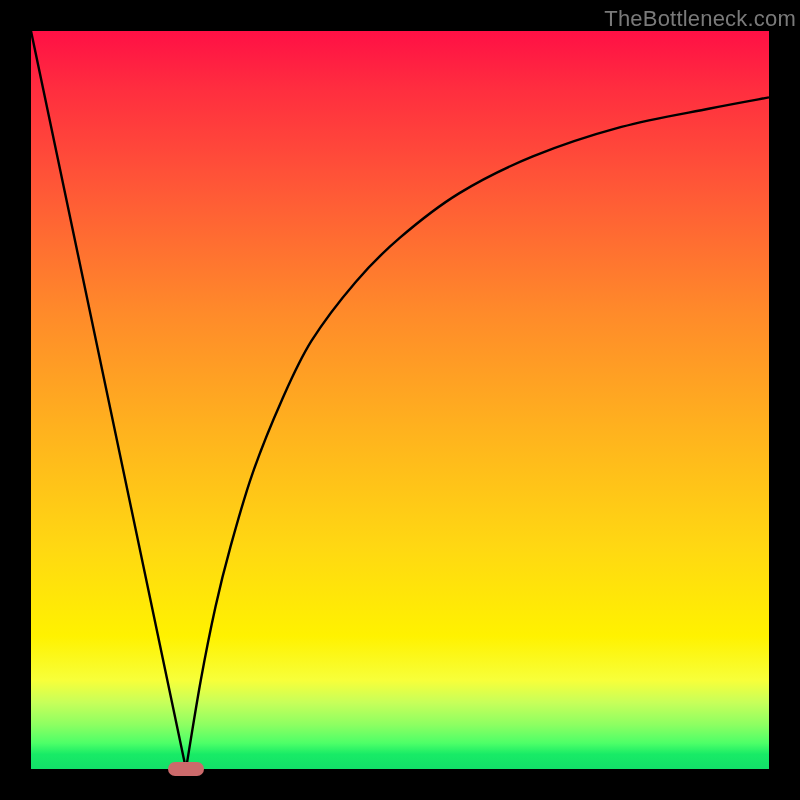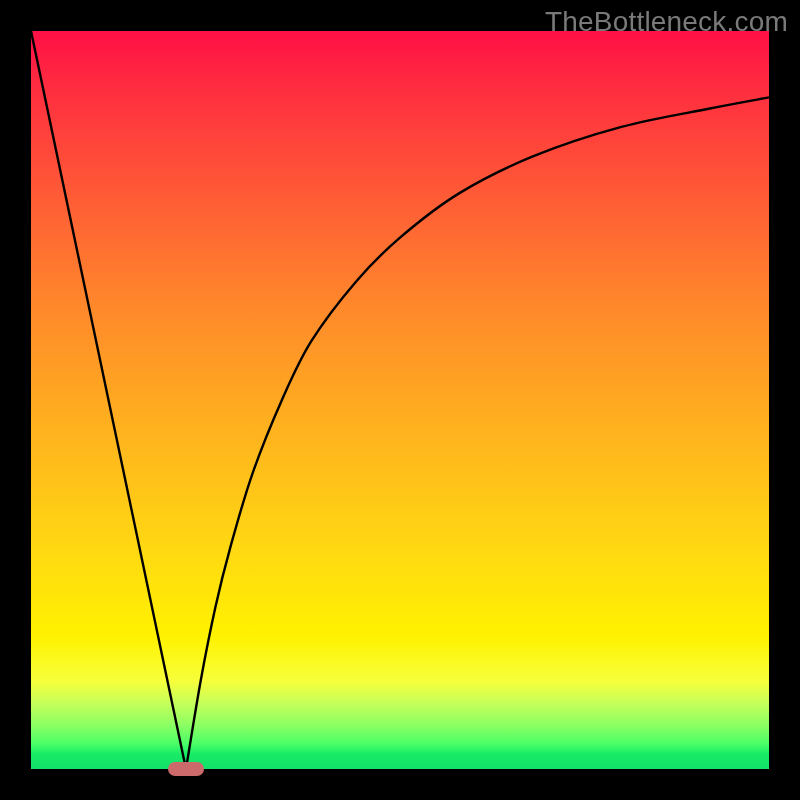--- a/index.html
+++ b/index.html
@@ -54,23 +54,23 @@
     position: absolute;
     width: 36px;
     height: 14px;
     border-radius: 7px;
     background: #cc6a6b;
     transform: translate(-50%, -50%);
   }
   .watermark {
     position: absolute;
     top: 6px;
-    right: 12px;
+    right: 4px;
     color: #7a7a7a;
-    font-size: 28px;
+    font-size: 22px;
     letter-spacing: 0.2px;
     user-select: none;
     pointer-events: none;
     font-weight: 500;
   }
 </style>
 </head>
 <body>
 
 <div class="frame">

